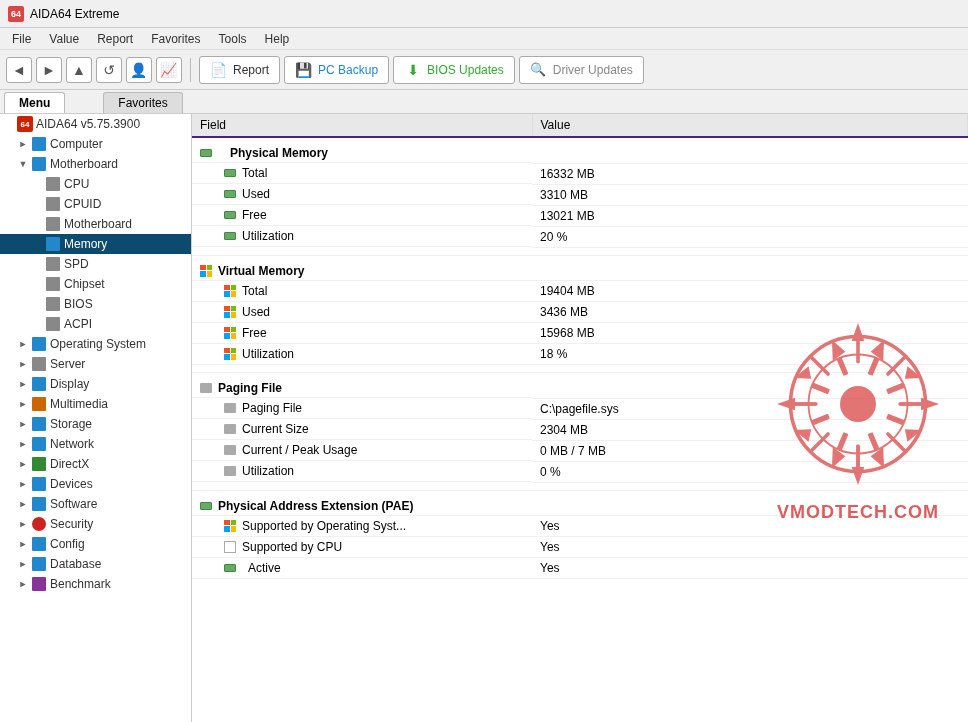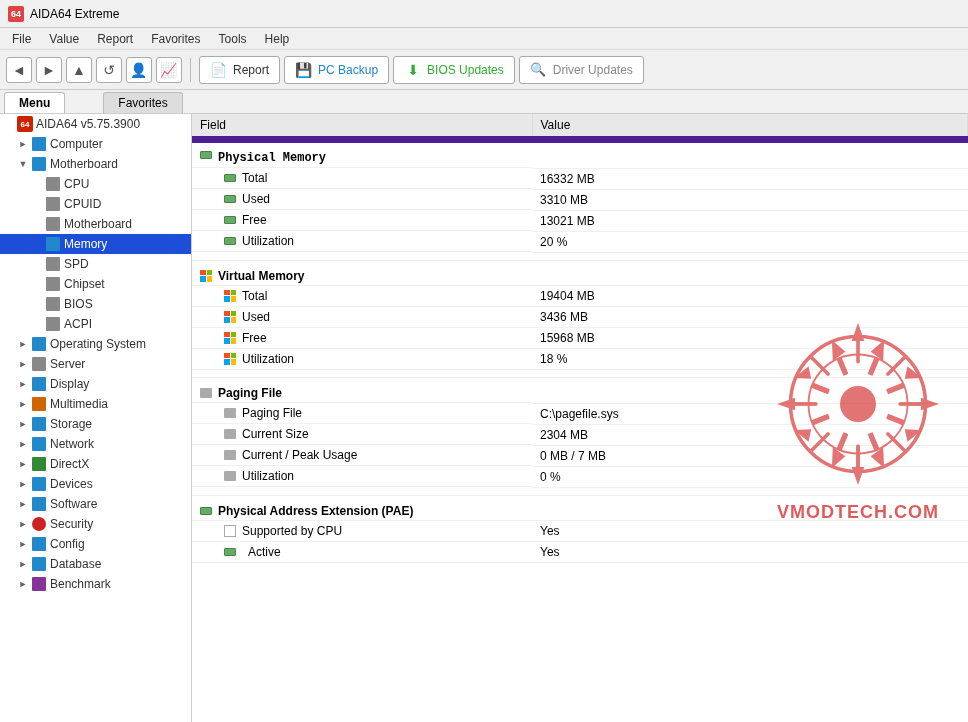--- a/index.html
+++ b/index.html
@@ -28,21 +28,21 @@
     .main { display: flex; height: calc(722px - 28px - 22px - 40px - 24px); }
 
     
     .tab-bar { background: #f0f0f0; display: flex; padding: 2px 4px 0; border-bottom: 1px solid #ccc; height: 24px; gap: 36px; }
     .tab { padding: 3px 14px; border: 1px solid #bbb; border-bottom: none; background: #ddd; cursor: pointer; font-size: 12px; margin-right: 2px; border-radius: 3px 3px 0 0; }
     .tab.active { background: #fff; font-weight: bold; }
 
     
     .sidebar { width: 192px; background: #fff; border-right: 1px solid #ccc; overflow-y: auto; flex-shrink: 0; }
     .sidebar-item { display: flex; align-items: center; padding: 2px 4px; cursor: pointer; gap: 3px; white-space: nowrap; overflow: hidden; }
-    .sidebar-item.selected { background: #1d4ed8; color: white; }
+    .sidebar-item.selected { background: #0c4a6e; color: white; }
     .sidebar-item.selected .item-label { color: white; }
     .item-label { font-size: 12px; color: #333; }
     .item-icon { width: 16px; height: 16px; flex-shrink: 0; display: inline-flex; align-items: center; justify-content: center; }
     .indent1 { padding-left: 18px; }
     .indent2 { padding-left: 32px; }
     .expand-arrow { width: 10px; display: inline-flex; align-items: center; justify-content: center; font-size: 9px; color: #666; flex-shrink: 0; }
 
     
     .ico-blue { background: #2288cc; width: 14px; height: 14px; border-radius: 1px; }
     .ico-red { background: #cc2222; width: 14px; height: 14px; border-radius: 1px; }
@@ -50,21 +50,21 @@
     .ico-green { background: #338833; width: 14px; height: 14px; border-radius: 1px; }
     .ico-orange { background: #cc6600; width: 14px; height: 14px; border-radius: 1px; }
     .ico-purple { background: #883399; width: 14px; height: 14px; border-radius: 1px; }
     .ico-64 { background: #cc2200; width: 16px; height: 16px; border-radius: 2px; color: white; font-size: 8px; font-weight: bold; display: flex; align-items: center; justify-content: center; }
 
     
     .content { flex: 1; background: #fff; overflow-y: auto; padding: 0; position: relative; }
 
     
     .data-table { width: 100%; border-collapse: collapse; }
-    .data-table th { background: #e8e8e8; border-bottom: 7px solid #4c1d95; border-right: 1px solid #ddd; padding: 4px 8px; text-align: left; font-size: 12px; font-weight: normal; position: sticky; top: 0; }
+    .data-table th { background: #e8e8e8; border-bottom: 2px solid #4c1d95; border-right: 1px solid #ddd; padding: 4px 8px; text-align: left; font-size: 12px; font-weight: normal; position: sticky; top: 0; }
     .data-table td { padding: 3px 8px; font-size: 12px; border-bottom: 1px solid #f0f0f0; vertical-align: middle; }
     .section-header td { font-weight: bold; padding-top: 8px; padding-bottom: 2px; background: #fff; }
     .section-header td:first-child { display: flex; align-items: center; gap: 4px; }
 
     .field-col { width: 340px; }
     .value-col { }
 
     
     .watermark { position: absolute; right: 20px; top: 200px; opacity: 0.85; pointer-events: none; display: flex; flex-direction: column; align-items: center; }
     .watermark-svg { width: 180px; height: 180px; }
@@ -333,21 +333,21 @@
     <table class="data-table">
       <thead>
         <tr>
           <th class="field-col">Field</th>
           <th class="value-col">Value</th>
         </tr>
       </thead>
       <tbody>
 
         <tr class="section-header">
-          <td style="display:flex;align-items:flex-start;gap:6px;padding-left:8px;font-family:Liberation Mono, monospace;">
+          <td style="display:flex;align-items:center;gap:18px;padding-left:8px;">
             <span class="ram-icon"></span>
             <strong>Physical Memory</strong>
           </td>
           <td></td>
         </tr>
         <tr>
           <td style="padding-left:32px;display:flex;align-items:center;gap:6px;">
             <span class="ram-icon"></span>
             <span>Total</span>
           </td>
@@ -486,20 +486,32 @@
             <td style="height:8px;"></td>
             <td></td>
           </tr>
 
         <tr class="section-header">
           <td style="display:flex;align-items:center;gap:6px;padding-left:8px;">
             <span class="ram-icon"></span>
             <strong>Physical Address Extension (PAE)</strong>
           </td>
           <td></td>
+        </tr>
+        <tr>
+          <td style="padding-left:32px;display:flex;align-items:center;gap:6px;">
+            <span class="win-icon">
+                <span></span>
+                <span></span>
+                <span></span>
+                <span></span>
+              </span>
+            <span>Supported by Operating Syst...</span>
+          </td>
+          <td>Yes</td>
         </tr>
         <tr>
           <td style="padding-left:32px;display:flex;align-items:center;gap:6px;">
             <span style="display:inline-block;width:12px;height:12px;border:1px solid #aaa;background:#fff;"></span>
             <span>Supported by CPU</span>
           </td>
           <td>Yes</td>
         </tr>
         <tr>
           <td style="padding-left:32px;display:flex;align-items:center;gap:12px;">

